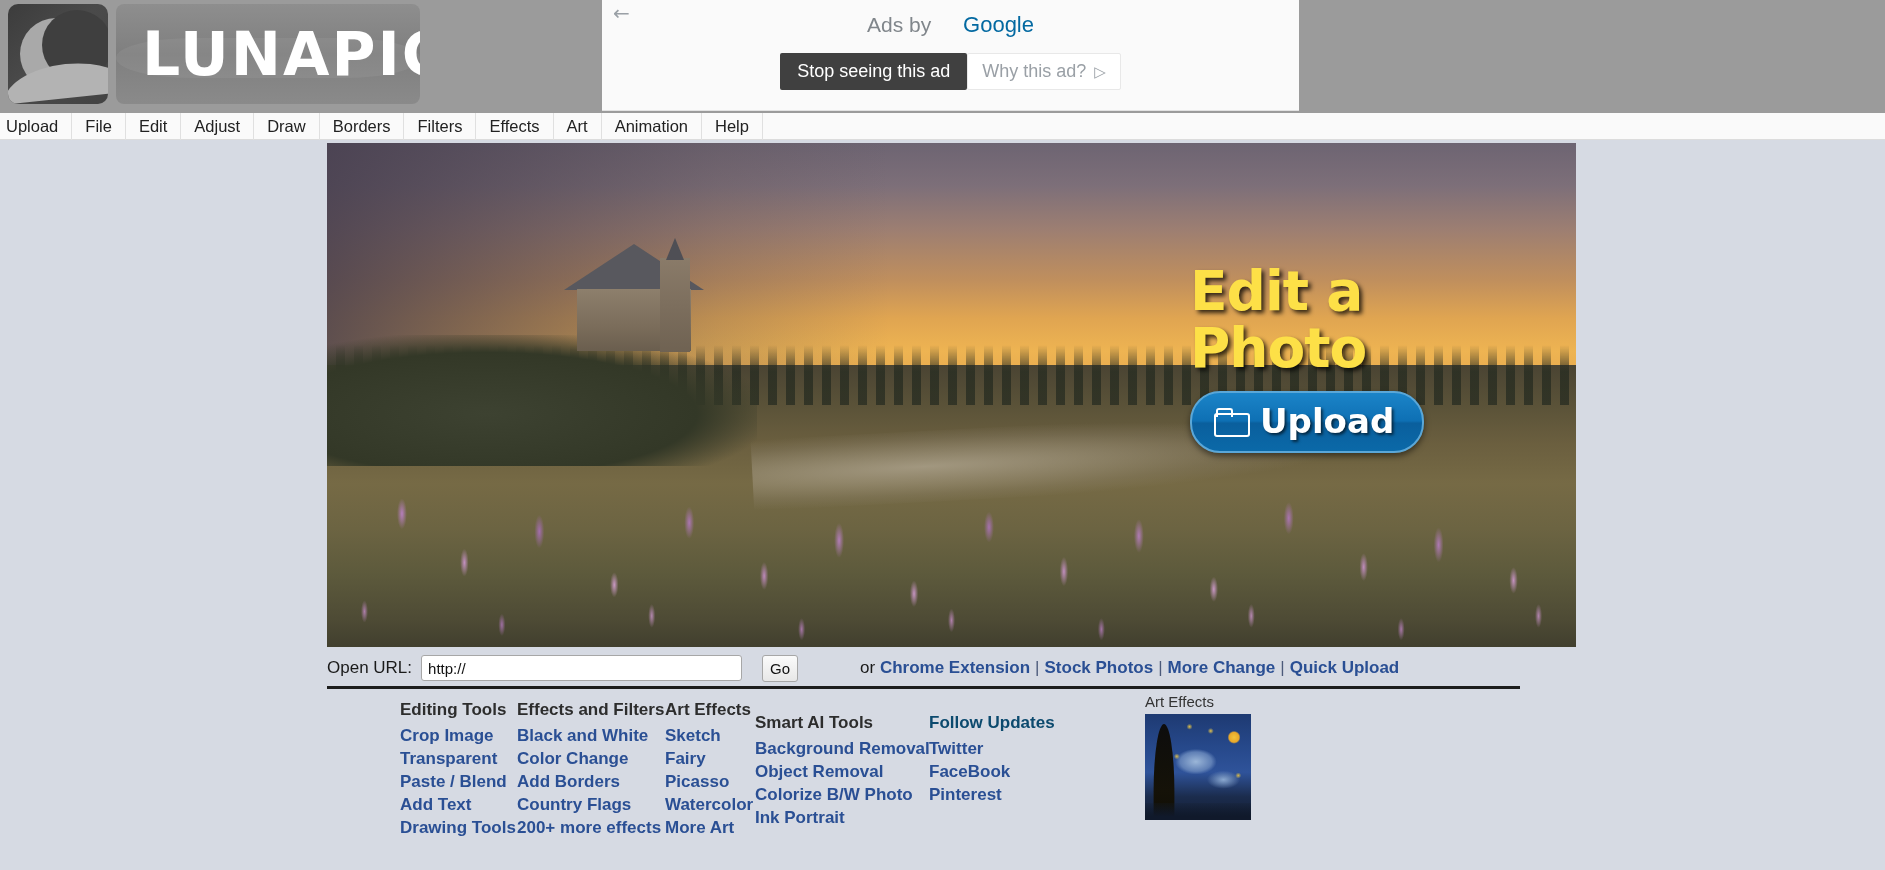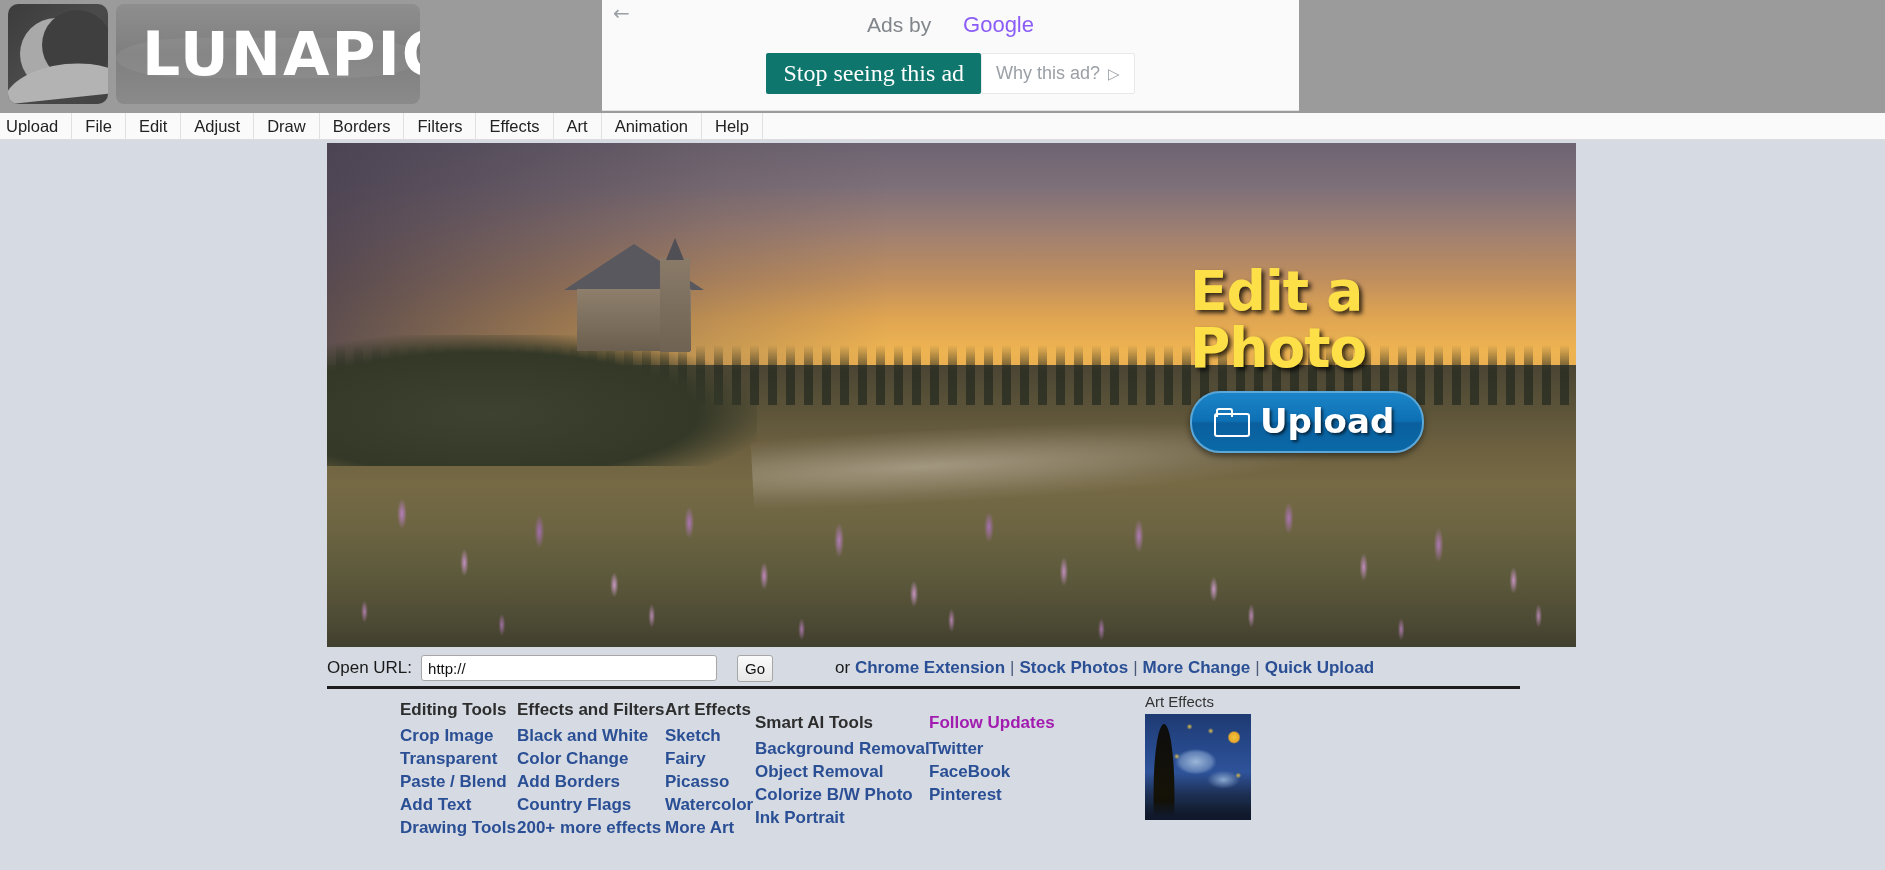--- a/index.html
+++ b/index.html
@@ -82,30 +82,30 @@
     font-size: 20px; color: #9aa0a6;
     font-family: "DejaVu Sans", sans-serif;
     line-height: 1;
   }
   .ad-by {
     position: absolute; top: 12px; left: 0; width: 100%;
     text-align: center;
     font-size: 21px; color: #80868b;
     font-family: "Liberation Sans", sans-serif;
   }
-  .ad-by .g-word { color: #8b5cf6; font-size: 22px; margin-left: 26px; }
+  .ad-by .g-word { color: #0369a1; font-size: 22px; margin-left: 26px; }
   .ad-buttons {
     position: absolute; top: 53px; left: 0; width: 100%;
     display: flex; justify-content: center; gap: 0px;
   }
   .btn-stop {
-    background: #0f766e; color: #fff;
-    font-size: 24px; padding: 7px 17px;
+    background: #404040; color: #fff;
+    font-size: 18px; padding: 7px 17px;
     border: none; border-radius: 2px;
-    font-family: Liberation Serif, serif;
+    font-family: Liberation Sans, sans-serif;
     white-space: nowrap; cursor: pointer;
   }
   .btn-why {
     background: #fff; color: #9aa0a6;
     font-size: 18px; padding: 7px 14px;
     border: 1px solid #e8e8e8; border-radius: 2px;
     font-family: "Liberation Sans", sans-serif;
     white-space: nowrap; cursor: pointer;
     display:flex; align-items:center; gap:8px;text-align:right;
   }
@@ -268,21 +268,21 @@
   }
 
   
   .url-row {
     position: absolute; left: 327px; top: 511px;
     width: 1249px; height: 34px;
     display: flex; align-items: center;
   }
   .url-label { font-size: 17px; color: #1a1a1a; margin-right: 9px; }
   .url-input {
-    width: 296px; height: 26px;
+    width: 321px; height: 26px;
     font-size: 15px; padding: 10px 6px;
     border: 1px solid #a7a7a7; background: #fff;
     border-radius: 3px; color: #111;
     font-family: "Liberation Sans", sans-serif;
   }
   .go-btn {
     margin-left: 20px;
     height: 27px; min-width: 36px;
     font-size: 15px; color:#111;
     background: linear-gradient(180deg,#fbfbfb,#e7e7e7);
@@ -305,21 +305,21 @@
   
   .footer {
     position: absolute; left: 327px; top: 560px;
     width: 1500px; height: 160px;
   }
   .col { position: absolute; top: 0; }
   .col-head {
     font-size: 17px; font-weight: bold; color: #2d2d2d;
     margin-bottom: 4px; white-space: nowrap;
   }
-  .col-head.link { color: #a21caf; cursor: pointer; }
+  .col-head.link { color: #0c4a6e; cursor: pointer; }
   .col a.link-item {
     display: block;
     font-size: 17px; font-weight: bold; color: #2a4f94;
     text-decoration: none; white-space: nowrap;
     line-height: 23px;
   }
   #col-editing  { left: 73px;  }
   #col-effects  { left: 190px; }
   #col-art      { left: 338px; }
   #col-ai       { left: 428px; top: 13px; }

